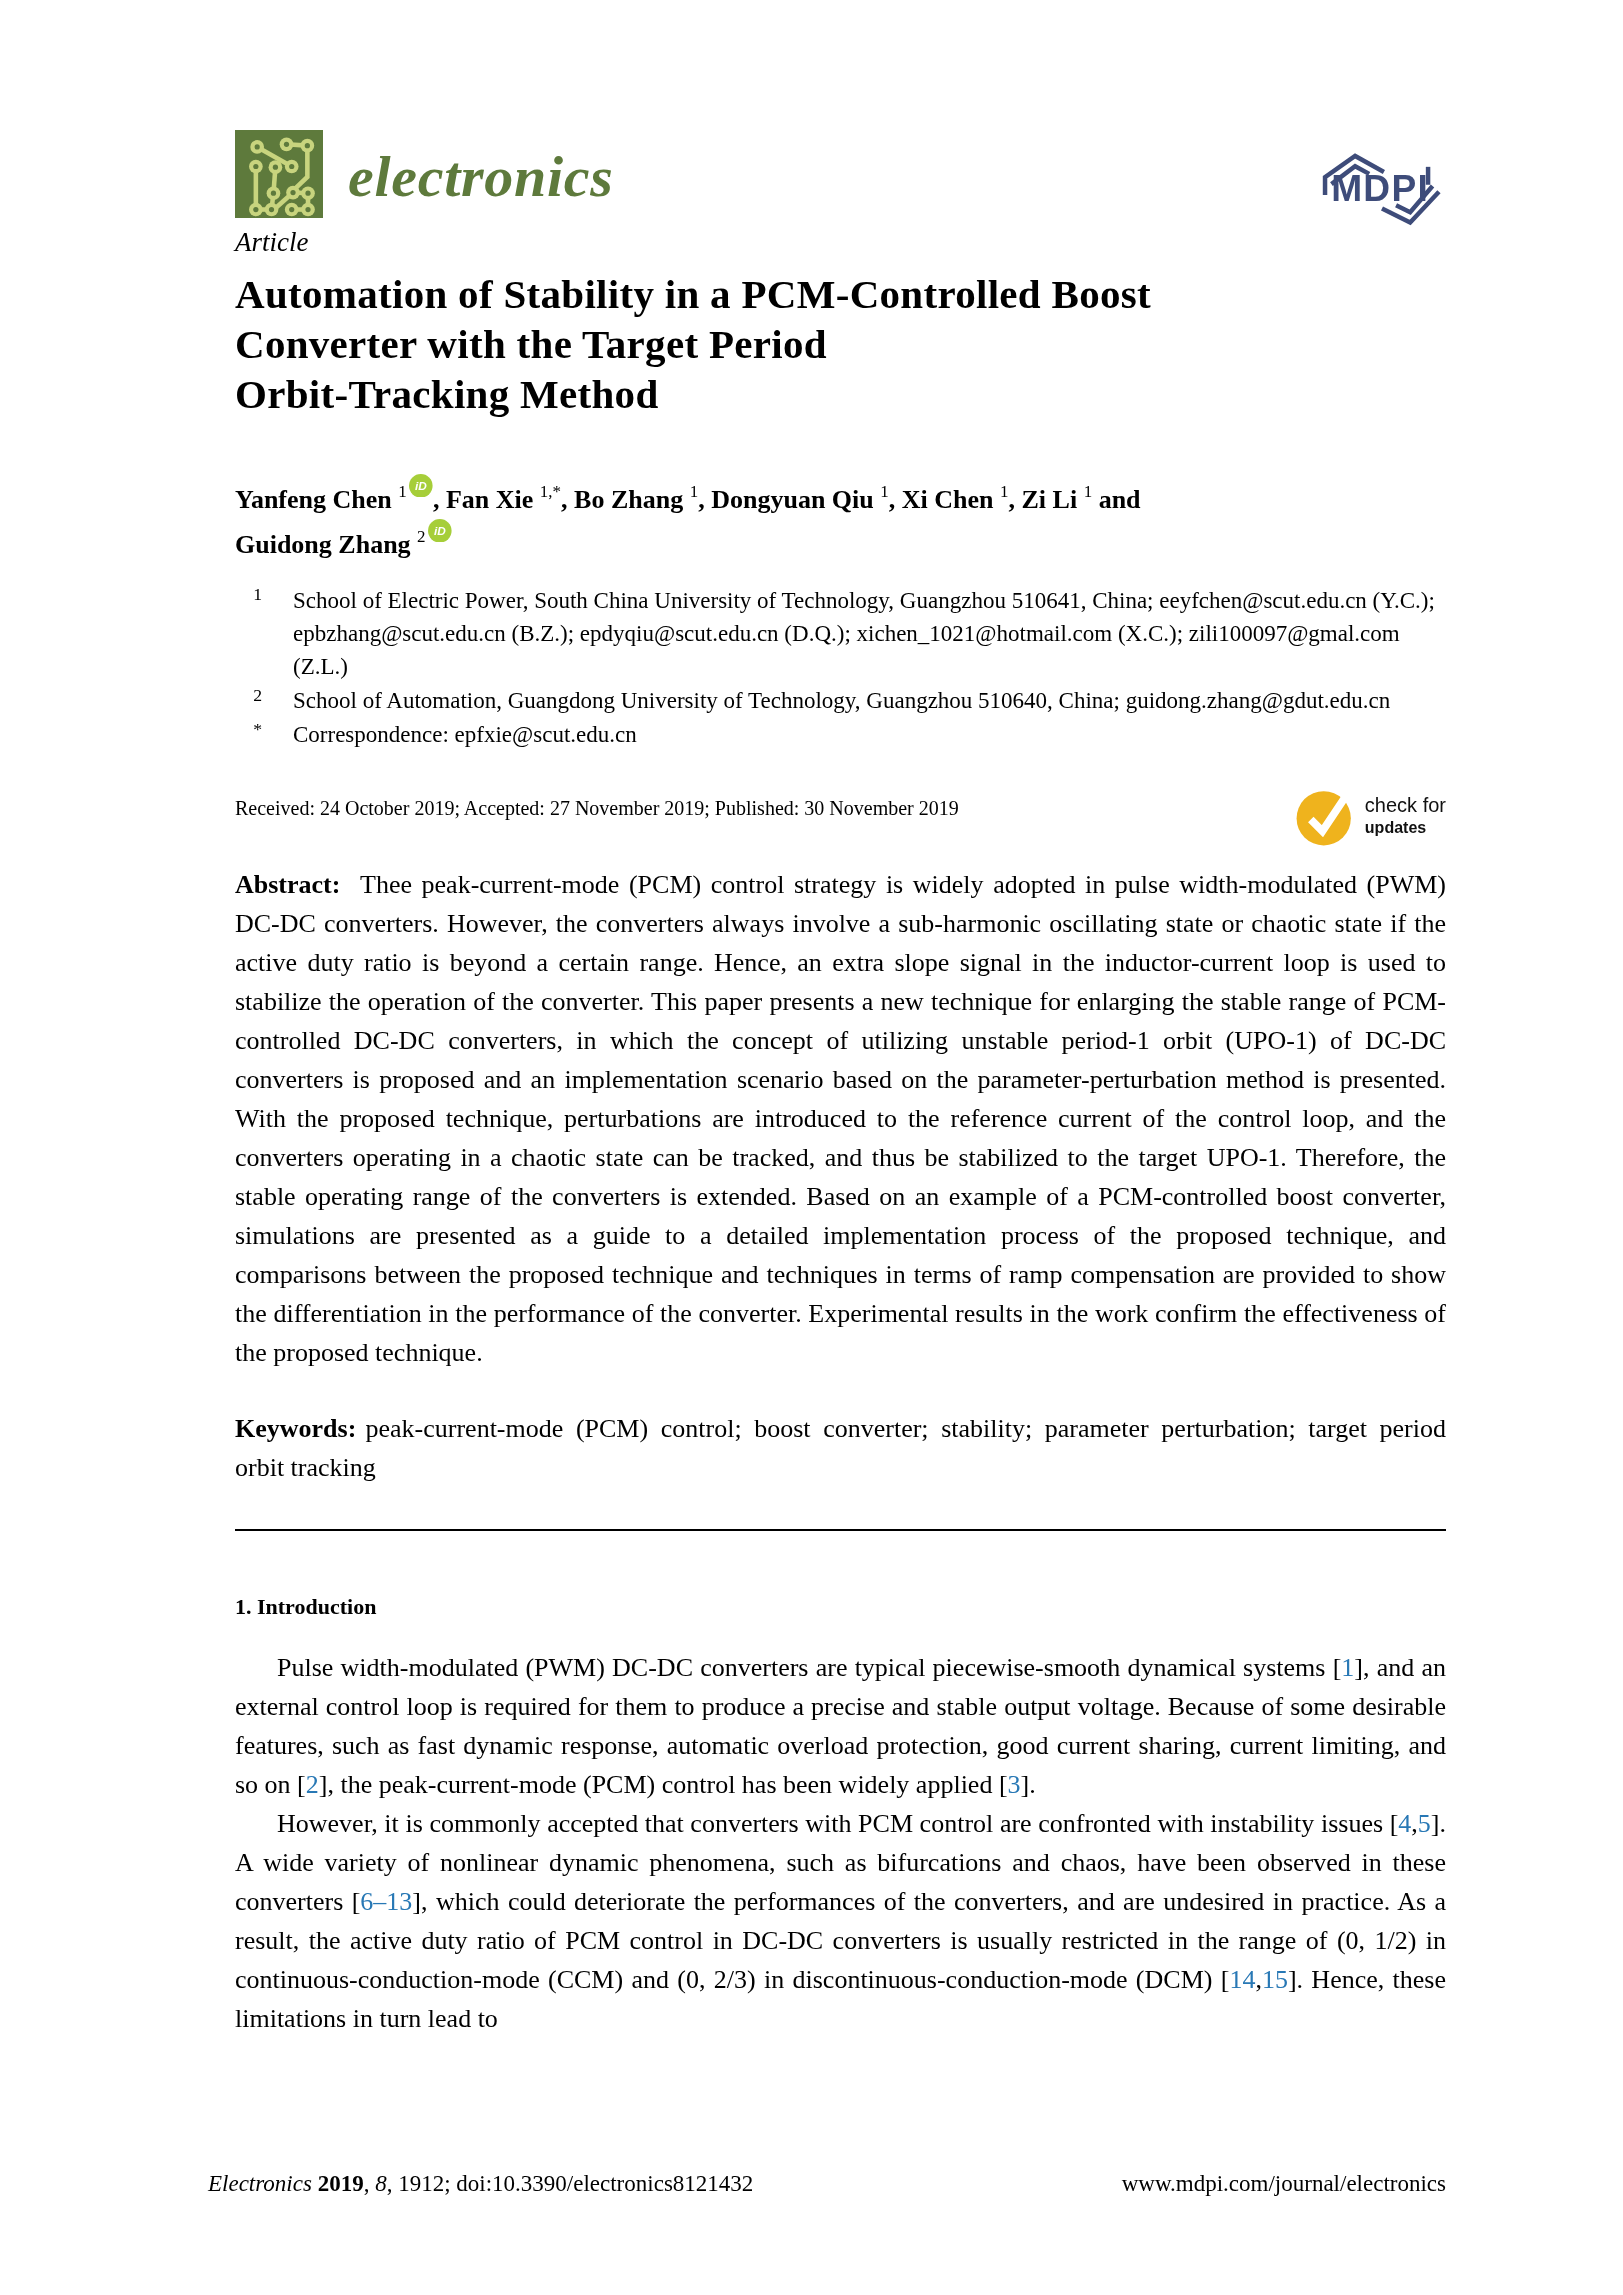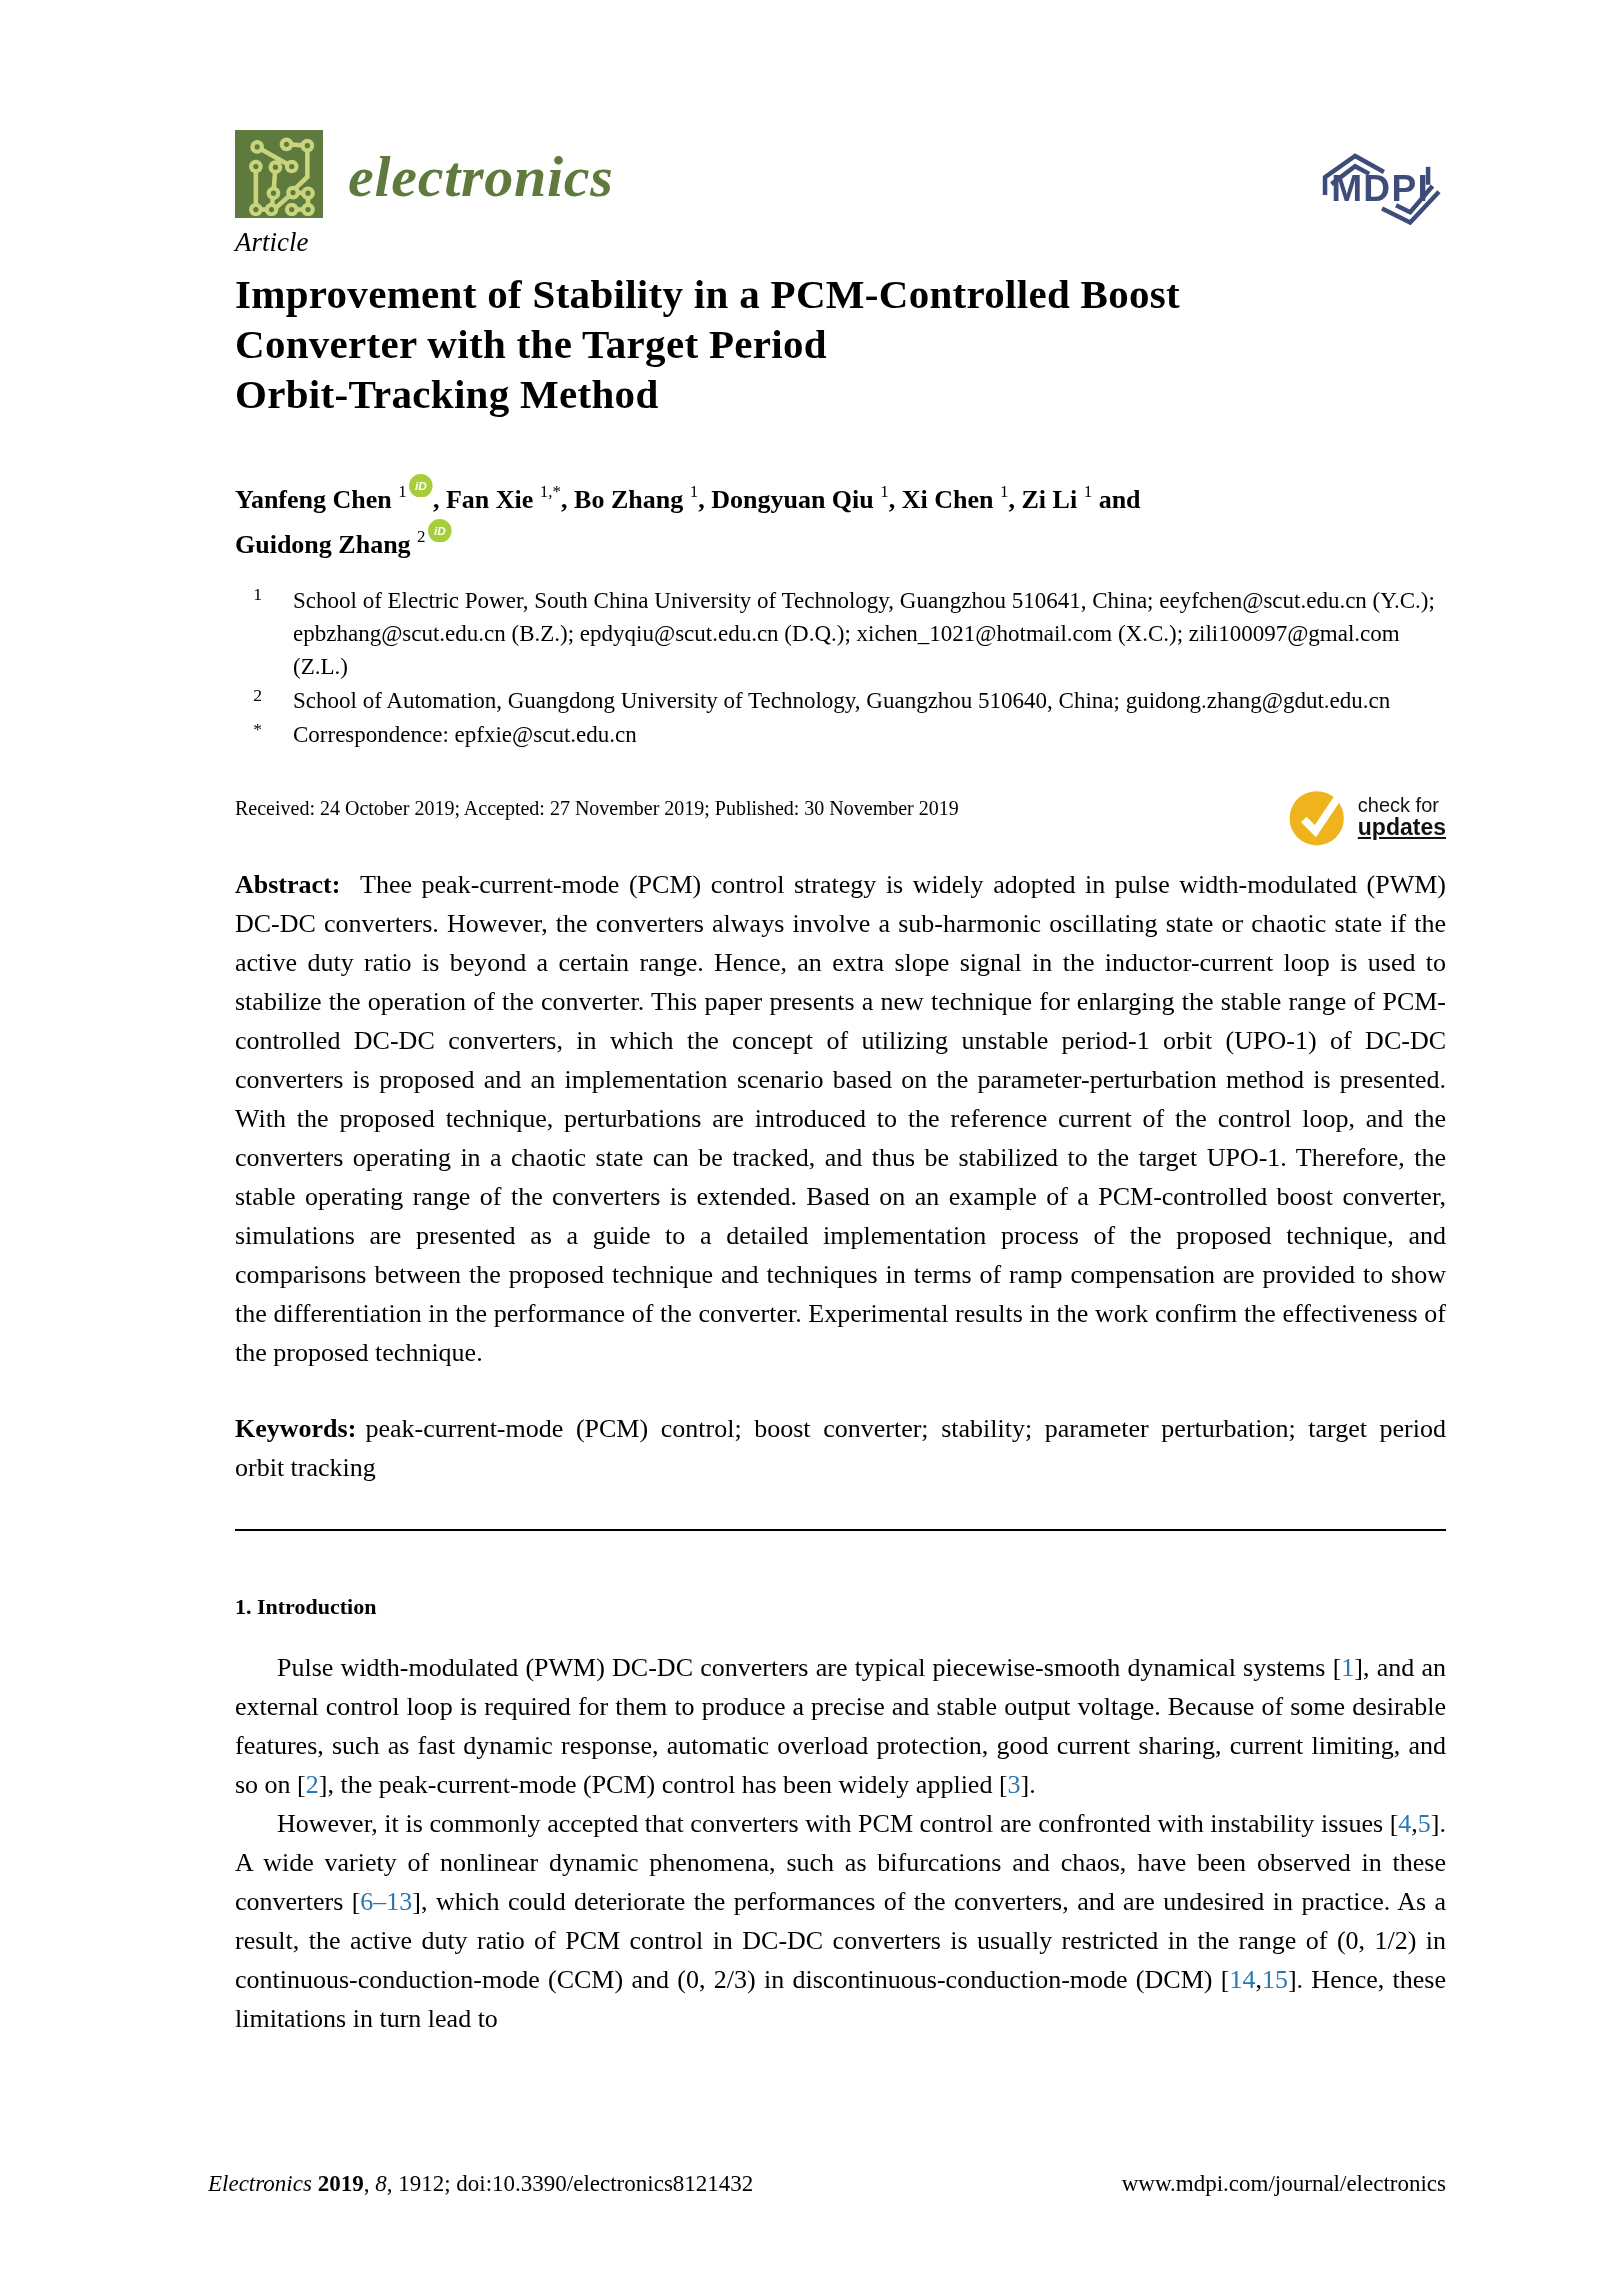--- a/index.html
+++ b/index.html
@@ -41,21 +41,21 @@
   .affil-marker {
     position: absolute; left: 18.3px; top: -5.2px;
     font-size: 17.7px;
   }
   .dates-row { margin-top: 35px; display: flex; justify-content: space-between; align-items: flex-start; }
   .dates { font-size: 20px; line-height: 30px; padding-top: 6.5px; }
   .badge { display: flex; align-items: center; }
   .badge-circle { width: 62px; height: 62px; display: block; }
   .badge-text { margin-left: 9.2px; font-family: "Liberation Sans", sans-serif; color: #111; }
   .badge-line1 { display: block; font-size: 20px; line-height: 22px; font-weight: 400; }
-  .badge-line2 { display: block; font-size: 23px; line-height: 23.6px; font-weight: 700; text-decoration: underline; }
+  .badge-line2 { display: block; font-size: 16px; line-height: 23.6px; font-weight: 700; }
 
   
   .abstract { margin-top: 17px; font-size: 26px; line-height: 39px; text-align: justify; }
   .para-label { font-weight: bold; margin-right: 19.6px; }
   .keywords { margin-top: 37px; font-size: 26px; line-height: 39px; text-align: justify; }
   .keywords .para-label { margin-right: 9.2px; }
 
   .rule { margin-top: 42px; border: 0; border-top: 2.6px solid #000; }
 
   
@@ -141,21 +141,21 @@
           <line x1="172" y1="56" x2="172" y2="84"></line>
           <polyline points="189,95 144,143 100,121"></polyline>
           <polyline points="179,86 144,127 122,116"></polyline>
         </g>
         <text x="97" y="110" text-anchor="middle" font-family="Liberation Sans, sans-serif" font-weight="bold" font-size="58" letter-spacing="2" fill="#3E4C7A">MDPI</text>
       </svg>
     </div>
 
     <div class="article-type">Article</div>
     <h1 class="title">
-      <span>Improvement of Stability in a PCM-Controlled Boost</span>
+      <span>Automation of Stability in a PCM-Controlled Boost</span>
       <span>Converter with the Target Period</span>
       <span>Orbit-Tracking Method</span>
     </h1>
 
     <div class="authors" id="authors-line"><span>Yanfeng Chen</span> <sup>1</sup><svg class="orcid" viewBox="0 0 72 72" style="font-size:40px">
           <circle cx="36" cy="36" r="36" fill="#A6CE39"></circle>
           <text x="36" y="48" font-size="36" font-family="Liberation Sans, sans-serif" font-weight="bold" font-style="italic" fill="#ffffff" text-anchor="middle">iD</text>
         </svg>, <span>Fan Xie</span> <sup>1,*</sup>, <span>Bo Zhang</span> <sup>1</sup>, <span>Dongyuan Qiu</span> <sup>1</sup>, <span>Xi Chen</span> <sup>1</sup>, <span>Zi Li</span> <sup>1</sup> and <br><span>Guidong Zhang</span> <sup>2</sup><svg class="orcid" viewBox="0 0 72 72" style="font-size:40px">
           <circle cx="36" cy="36" r="36" fill="#A6CE39"></circle>
           <text x="36" y="48" font-size="36" font-family="Liberation Sans, sans-serif" font-weight="bold" font-style="italic" fill="#ffffff" text-anchor="middle">iD</text>

